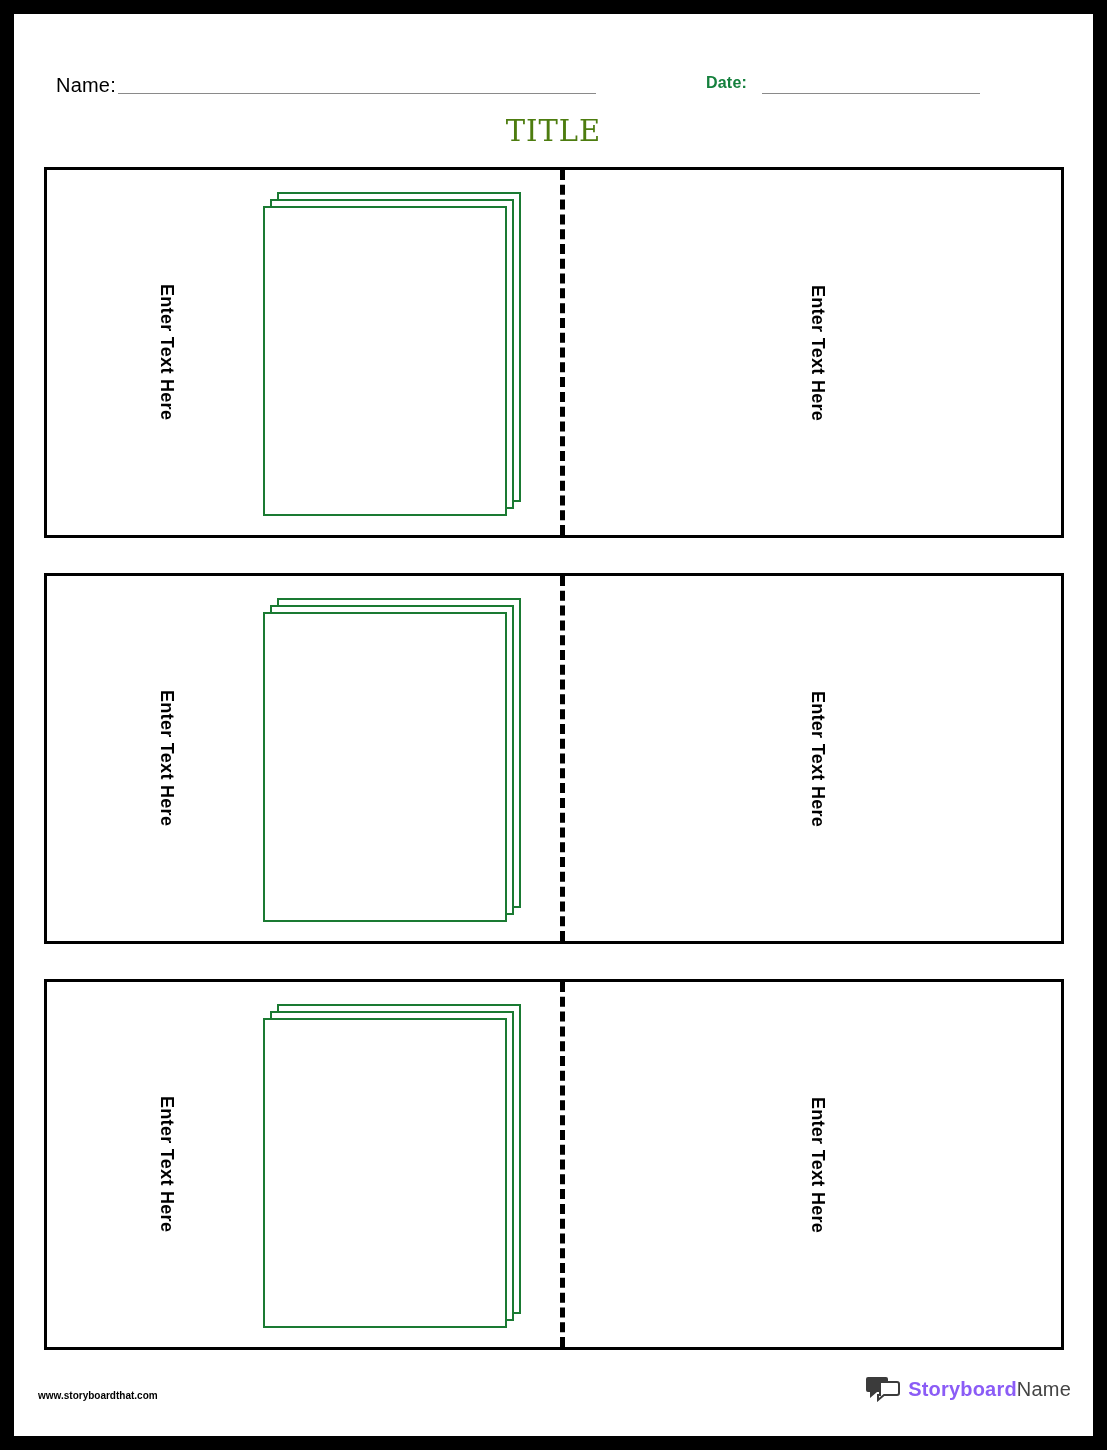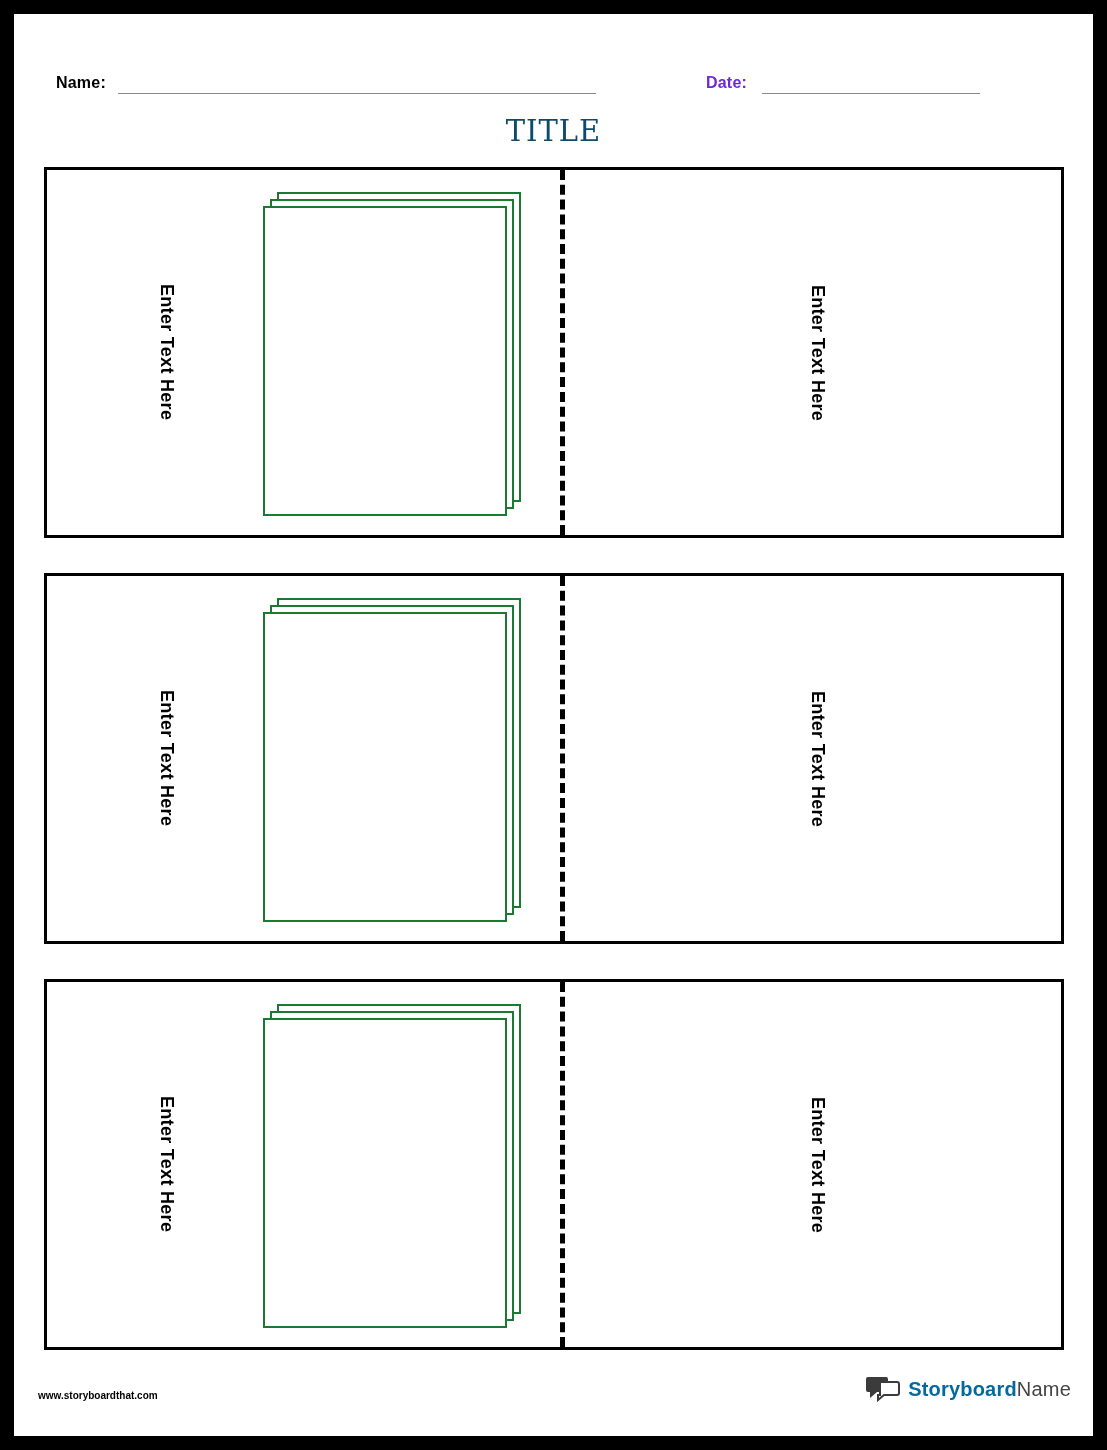--- a/index.html
+++ b/index.html
@@ -27,61 +27,61 @@
     position: absolute;
     left: 0;
     top: 0;
     width: 100%;
     height: 78px;
   }
   .name-label {
     position: absolute;
     left: 42px;
     top: 60px;
-    font-size: 16px;
-    font-weight: bold;
+    font-size: 20px;
+    font-weight: normal;
     color: #000;
     letter-spacing: 0.2px;
   }
   .name-line {
     position: absolute;
     left: 104px;
     top: 79px;
     width: 478px;
     height: 1px;
     background: #8a8a8a;
   }
   .date-label {
     position: absolute;
     left: 692px;
     top: 60px;
     font-size: 16px;
     font-weight: bold;
-    color: #6d28d9;
+    color: #15803d;
     letter-spacing: 0.2px;
   }
   .date-line {
     position: absolute;
     left: 748px;
     top: 79px;
     width: 218px;
     height: 1px;
     background: #8a8a8a;
   }
   
   .title {
     position: absolute;
     left: 0;
     top: 100px;
     width: 100%;
     text-align: center;
     font-family: "DejaVu Serif", serif;
     font-size: 29px;
     letter-spacing: 1px;
-    color: #0c4a6e;
+    color: #4d7c0f;
   }
   
   .panel {
     position: absolute;
     left: 30px;
     width: 1020px;
     height: 371px;
     border: 3px solid #000;
     box-sizing: border-box;
     background: #fff;
@@ -165,21 +165,21 @@
   .brand-icon {
     width: 34px;
     height: 26px;
     position: relative;
   }
   .brand-text {
     font-size: 20px;
     color: #444;
     letter-spacing: 0.2px;
   }
-  .brand-text b { color: #0369a1; font-weight: bold; }
+  .brand-text b { color: #8b5cf6; font-weight: bold; }
 </style>
 </head>
 <body>
 
 <div class="page">
 
   <div class="header">
     <div class="name-label">Name:</div>
     <div class="name-line"></div>
     <div class="date-label">Date:</div>

